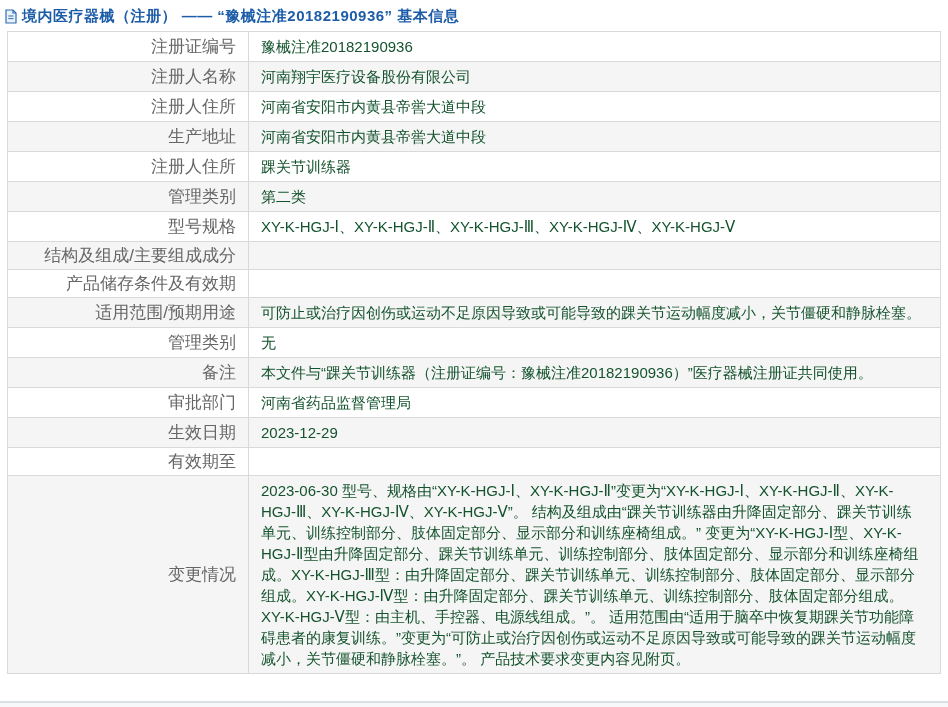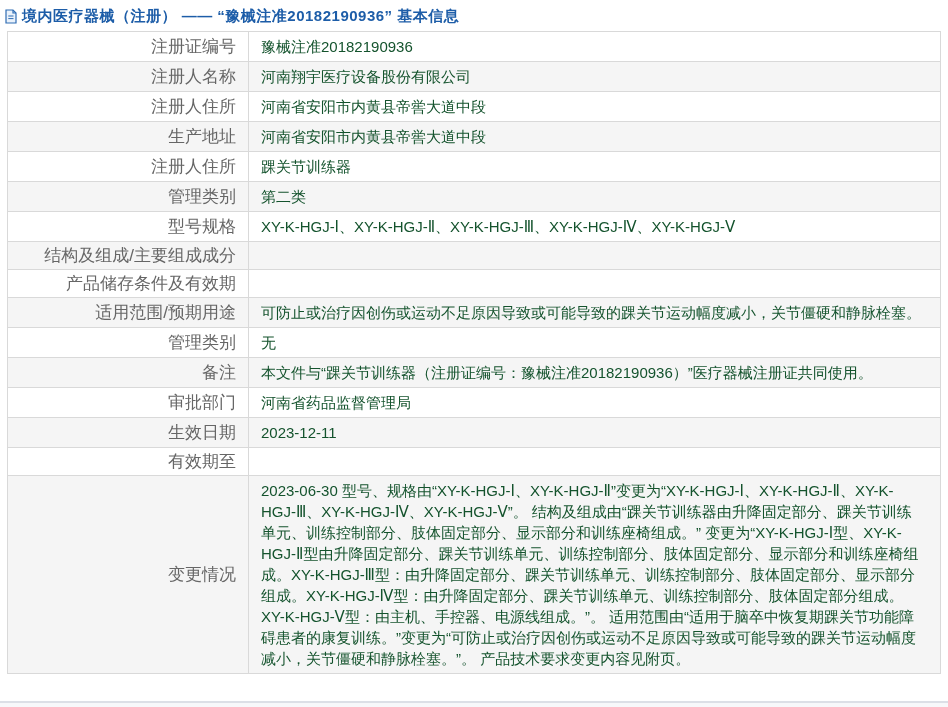--- a/index.html
+++ b/index.html
@@ -213,21 +213,21 @@
         </div>
   </div>
 
 
   <div class="row">
     <div class="cell-label">
 
       <span class="label-text">生效日期</span>
     </div>
     <div class="cell-value">
-          <span class="value-text">2023-12-11</span>
+          <span class="value-text">2023-12-29</span>
         </div>
   </div>
 
   <div class="row">
     <div class="cell-label">
 
       <span class="label-text">有效期至</span>
     </div>
   </div>
 

